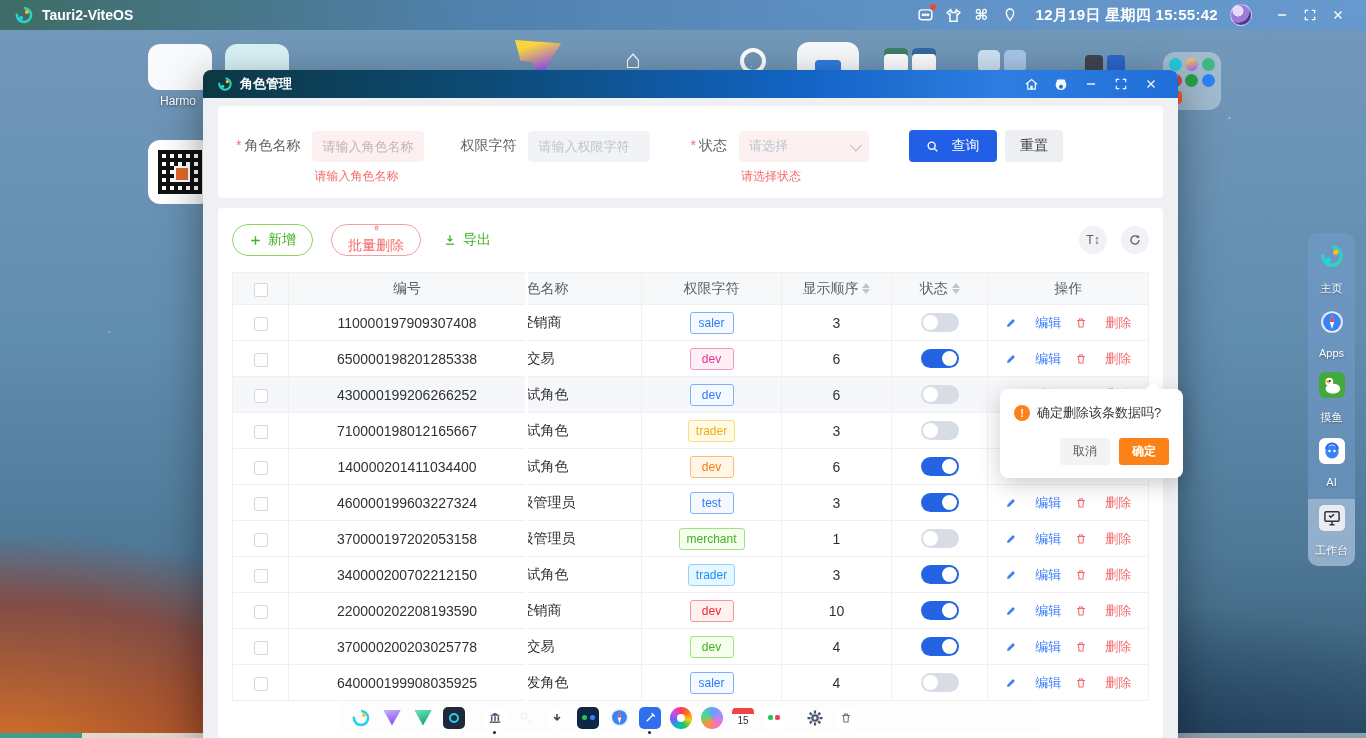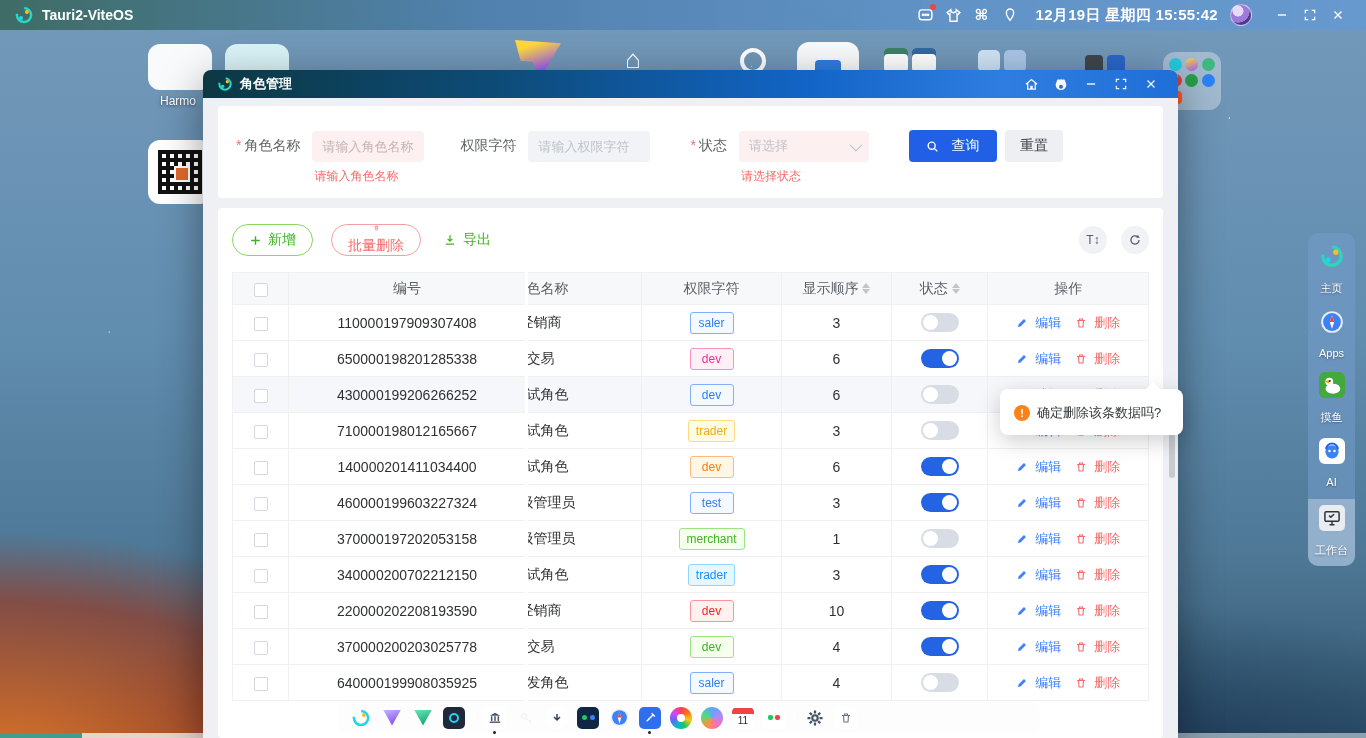--- a/index.html
+++ b/index.html
@@ -138,21 +138,21 @@
   .t-magenta{ color:#eb2f96; border-color:#f591c3; background:#fff0f6; }
   .t-gold   { color:#f0ad0c; border-color:#fadb7e; background:#fffbe6; }
   .t-orange { color:#fa7a16; border-color:#fcba7f; background:#fff7e6; }
   .t-green  { color:#3eb224; border-color:#9ae580; background:#f6ffed; }
   .t-red    { color:#f5222d; border-color:#f8949a; background:#fff1f0; }
   .switch { width:38px; height:19px; border-radius:10px; background:#d8dde5; display:inline-block; position:relative; vertical-align:middle; cursor:pointer; }
   .switch::after { content:""; position:absolute; width:15px; height:15px; border-radius:50%; background:#fff; top:2px; left:2px; }
   .switch.on { background:#2464e4; }
   .switch.on::after { left:auto; right:2px; }
   .ops { display:flex; justify-content:center; gap:14px; }
-  .link { display:inline-flex; align-items:center; gap:7px; font-size:13px; cursor:pointer; }
+  .link { display:inline-flex; align-items:center; gap:18px; font-size:13px; cursor:pointer; }
   .link i { font-style:normal; }
   .link.edit { color:#3d7dff; } .link.del { color:#f56c6c; }
 
   
   .popconfirm { position:fixed; left:1000px; top:389px; width:183px; z-index:70; background:#fff; border-radius:8px;
     box-shadow:0 6px 22px rgba(0,0,0,.2); padding:15px 14px 13px; }
   .popconfirm .arrow { position:absolute; top:-7px; left:146px; width:0; height:0;
     border-left:7px solid transparent; border-right:7px solid transparent; border-bottom:7px solid #fff; }
   .pc-msg { display:flex; align-items:center; gap:7px; font-size:13px; color:#33363b; white-space:nowrap; }
   .pc-ico { width:16px; height:16px; min-width:16px; border-radius:50%; background:#fa8216; color:#fff; font-size:11px;
@@ -770,20 +770,24 @@
     </div>
   </div>
 </div>
 
 <div class="popconfirm">
   <div class="arrow"></div>
   <div class="pc-msg">
     <span class="pc-ico">!</span>
     <span>确定删除该条数据吗?</span>
   </div>
+  <div class="pc-btns">
+    <button class="pc-btn pc-cancel">取消</button>
+    <button class="pc-btn pc-ok">确定</button>
+  </div>
 </div>
 
 <div class="vscroll"></div>
 
 <div class="dock">
   <div class="dki">
     <svg width="20" height="20" viewBox="0 0 24 24">
         <circle cx="12" cy="12" r="8.5" fill="none" stroke="#22d3ee" stroke-width="3" stroke-dasharray="28 12"></circle>
         <circle cx="15.5" cy="8.5" r="2.4" fill="#fbbf24"></circle>
       </svg>
@@ -836,21 +840,21 @@
     <svg width="13" height="13" viewBox="0 0 24 24" stroke="#fff" stroke-width="2.6" fill="none">
         <path d="M5 19L16 8M14 4l6 6M8 14l2 2"></path>
       </svg>
   </div>
   <div class="dki" style="border-radius:50%;background:conic-gradient(#f43f5e,#f97316,#facc15,#22c55e,#06b6d4,#6366f1,#d946ef,#f43f5e);">
     <div style="width:8px;height:8px;background:#fff;border-radius:50%;"></div>
   </div>
   <div class="dki" style="border-radius:50%;background:conic-gradient(#60a5fa,#a78bfa,#f472b6,#fb923c,#4ade80,#60a5fa);"></div>
   <div class="dki" style="background:#fff;flex-direction:column;overflow:hidden;">
     <div style="height:6px;width:100%;background:#ef4444;"></div>
-    <div style="font-size:10px;color:#1f2937;line-height:14px;">11</div>
+    <div style="font-size:10px;color:#1f2937;line-height:14px;">15</div>
   </div>
   <div class="dki" style="background:#fff;">
     <div style="display:flex;gap:2px;">
         <div style="width:5px;height:5px;border-radius:2px;background:#22c55e;"></div>
         <div style="width:5px;height:5px;border-radius:2px;background:#ef4444;"></div>
       </div>
   </div>
   <div class="dvd"></div>
   <div class="dki">
     <svg width="18" height="18" viewBox="0 0 24 24" fill="#475569">

